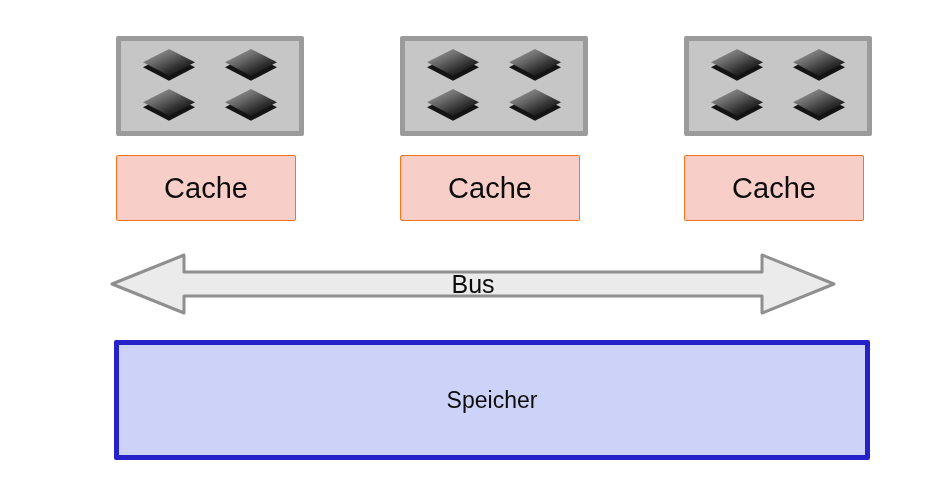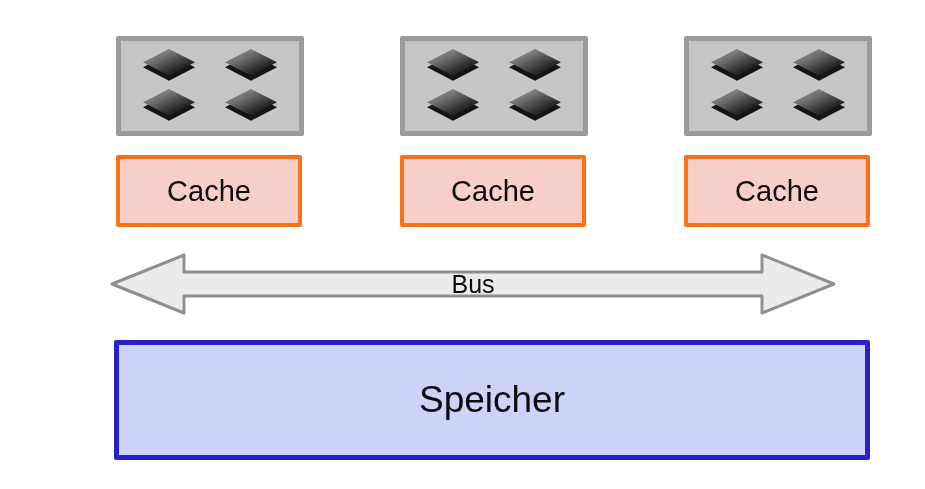--- a/index.html
+++ b/index.html
@@ -69,21 +69,21 @@
   .side-label.l2 { top: 82px; }
   .side-label.l3 { top: 174px; }
 
   
   .cache-box {
     position: absolute;
     top: 155px;
     width: 178px;
     height: 64px;
     background: #f8cfc8;
-    border: 4px solid #f97316;
+    border: 1px solid #f97316;
     border-radius: 2px;
     display: flex;
     align-items: center;
     justify-content: center;
     font-size: 29px;
     color: #0c0c0c;
   }
   .cache-box.c1 { left: 116px; }
   .cache-box.c2 { left: 400px; }
   .cache-box.c3 { left: 684px; }
@@ -117,21 +117,21 @@
     left: 114px;
     top: 340px;
     width: 746px;
     height: 110px;
     background: #ccd2f8;
     border: 5px solid #2422c8;
     border-radius: 2px;
     display: flex;
     align-items: center;
     justify-content: center;
-    font-size: 37px;
+    font-size: 23px;
     color: #0c0c0c;
   }
 </style>
 </head>
 <body>
 
 <div class="canvas">
 
 
   <div class="core-box c1">

